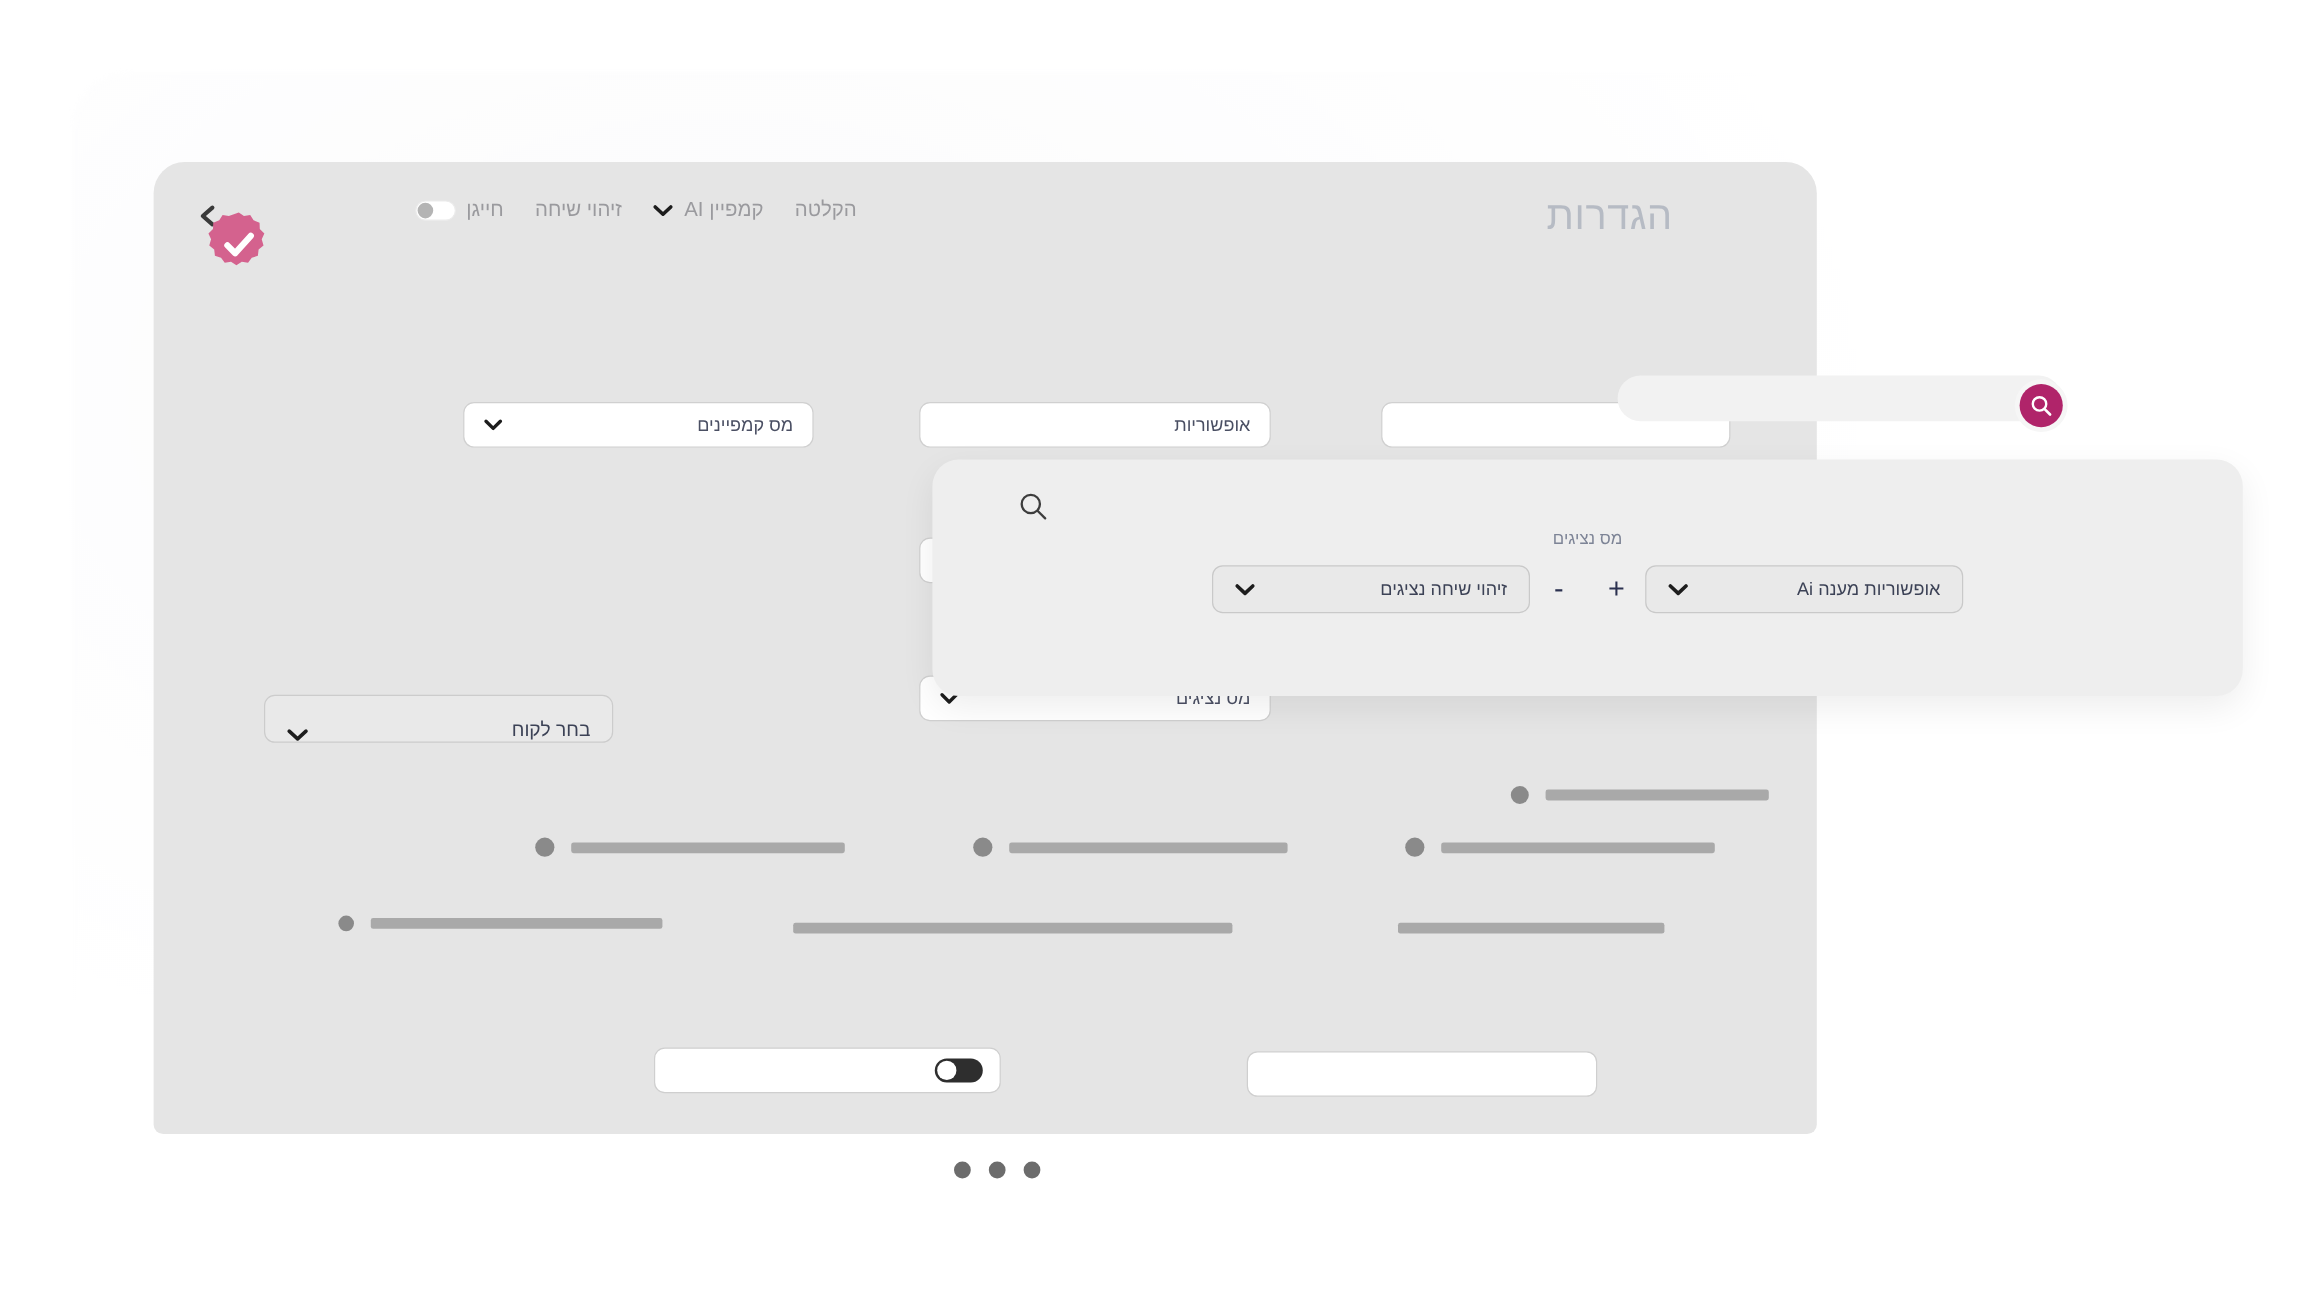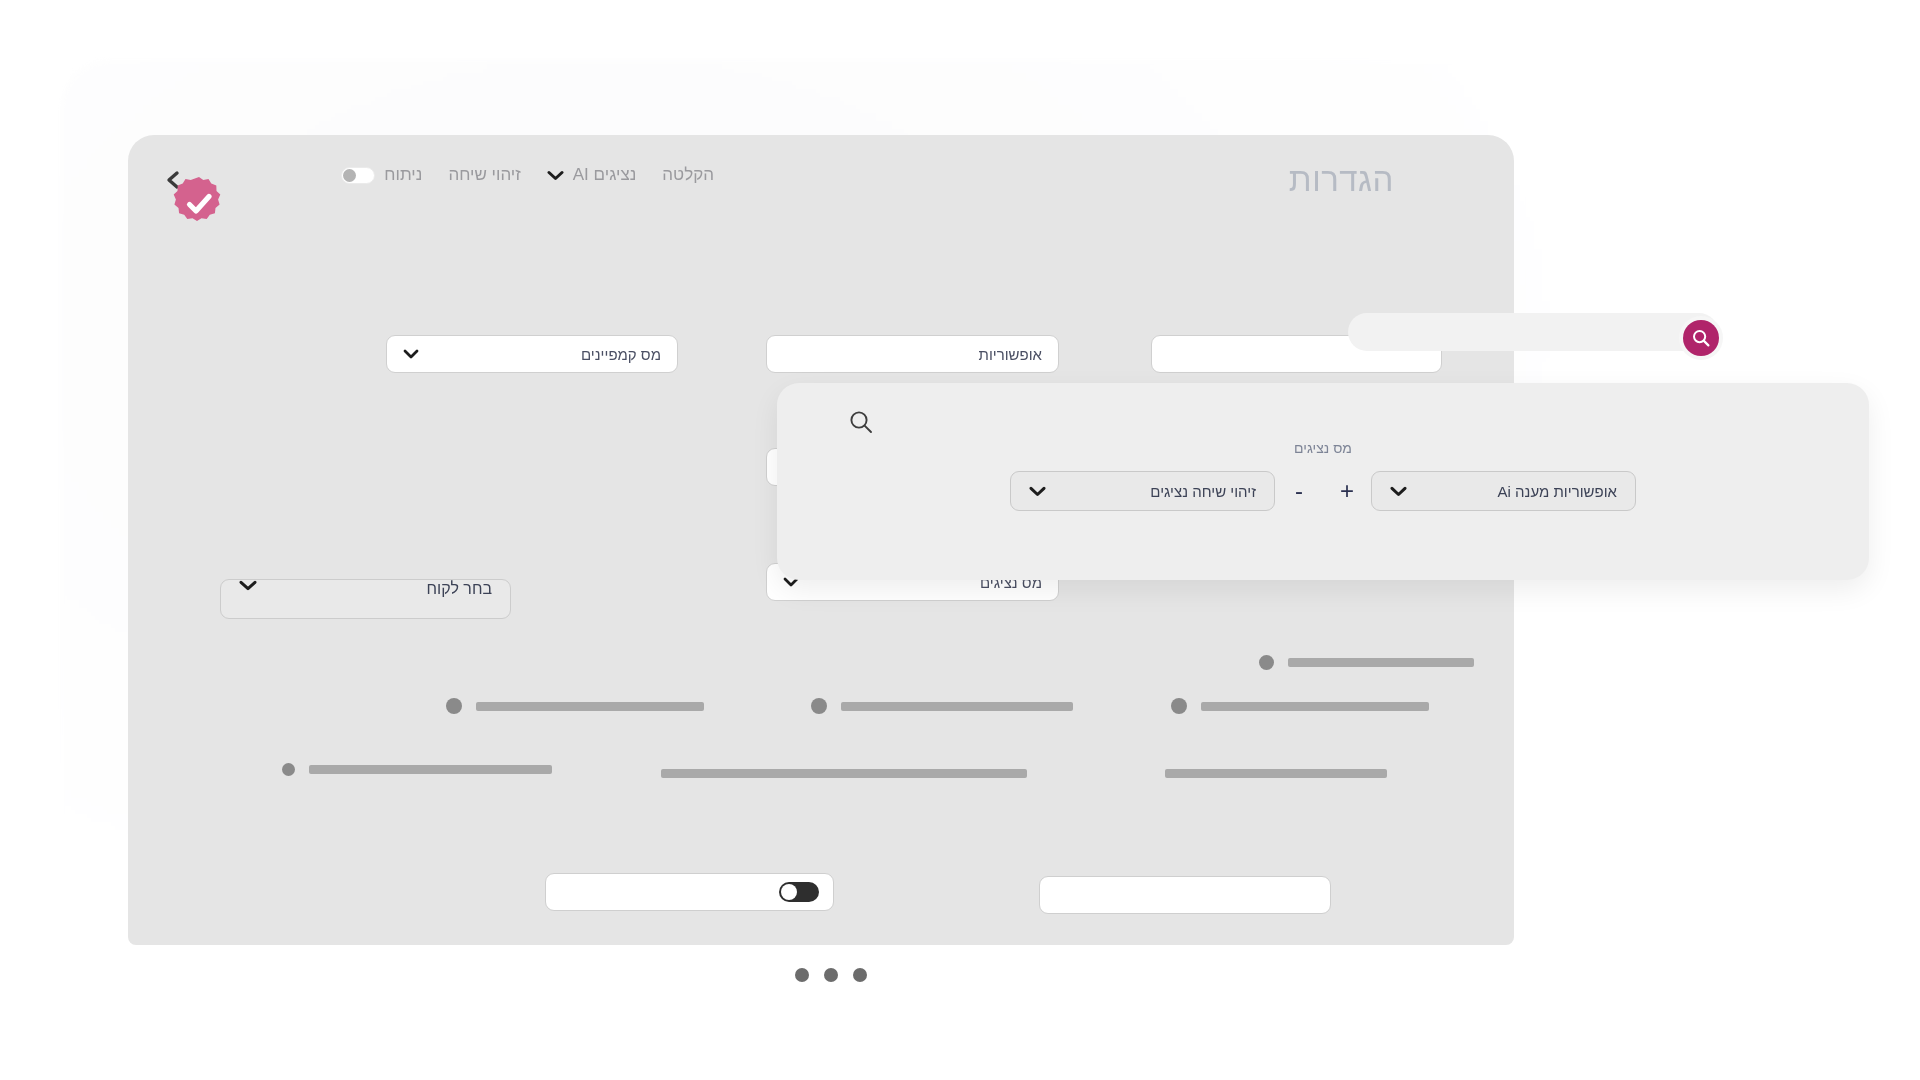--- a/index.html
+++ b/index.html
@@ -157,21 +157,21 @@
     position: absolute;
     right: 1003px;
     top: 444px;
     width: 291px;
     height: 40px;
     background: #e9e9e9;
     border: 1px solid #cccccc;
     border-radius: 9px;
     display: flex;
     flex-direction: row;
-    align-items: flex-start;
+    align-items: flex-end;
     padding: 0 18px;
     font-size: 16px;
     color: #3c4256;
   }
   .select-client .fld-chevron { margin-right: auto; }
 
   
   .text-analysis-card {
     position: absolute;
     right: 72px;
@@ -394,34 +394,34 @@
       </svg>
     </div>
 
     <div class="nav-items">
 
       <div class="nav-item">
         <span>הקלטה</span>
       </div>
 
       <div class="nav-item">
-        <span>נציגים AI</span>
+        <span>קמפיין AI</span>
         <span class="nav-chevron">
           <svg width="17" height="11" viewBox="0 0 17 11">
             <path d="M2 2.5 L8.5 8.5 L15 2.5" fill="none" stroke="#1d1d1d" stroke-width="3" stroke-linecap="round" stroke-linejoin="round"></path>
           </svg>
         </span>
       </div>
 
       <div class="nav-item">
         <span>זיהוי שיחה</span>
       </div>
 
       <div class="nav-item">
-        <span>ניתוח</span>
+        <span>חייגן</span>
         <span class="nav-toggle"></span>
       </div>
 
     </div>
   </div>
 
   <div class="verified-badge">
     <svg width="58" height="58" viewBox="0 0 58 58">
       <path d="M29 2 l4.3 3.1 l5.2 -1 l2.8 4.5 l5 2 l0.2 5.3 l3.8 3.7 l-2.2 4.8 l1.5 5.1 l-4.1 3.4 l-0.6 5.3 l-5.1 1.5 l-3.1 4.3 l-5.2 -0.8 l-4.5 2.8 l-4.5 -2.8 l-5.2 0.8 l-3.1 -4.3 l-5.1 -1.5 l-0.6 -5.3 l-4.1 -3.4 l1.5 -5.1 l-2.2 -4.8 l3.8 -3.7 l0.2 -5.3 l5 -2 l2.8 -4.5 l5.2 1 Z" fill="#d4628e"></path>
       <path d="M19.5 29.5 L26 36 L39 21.5" fill="none" stroke="#ffffff" stroke-width="5.2" stroke-linecap="round" stroke-linejoin="round"></path>

